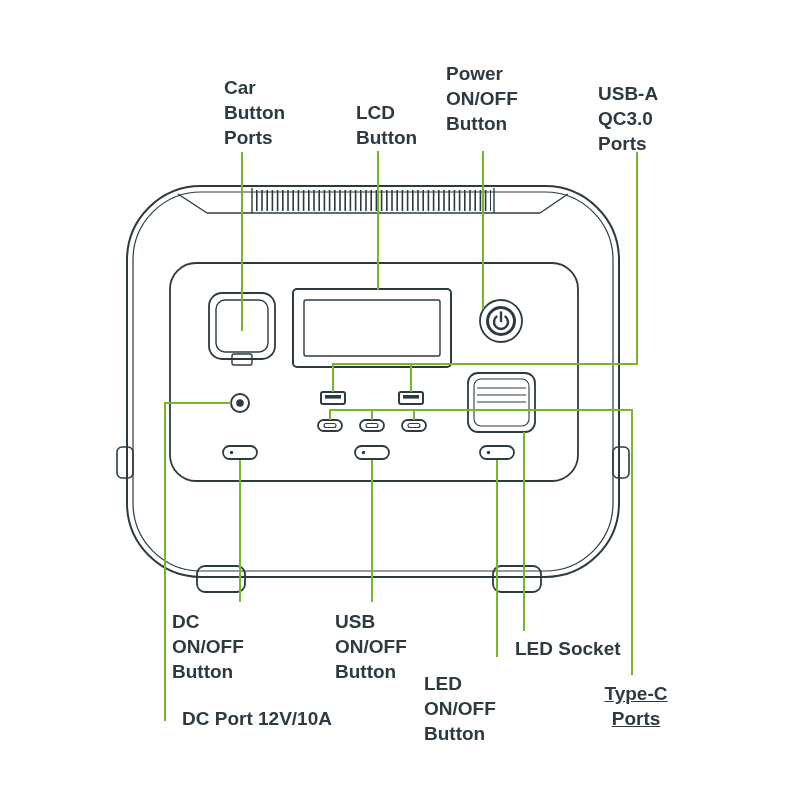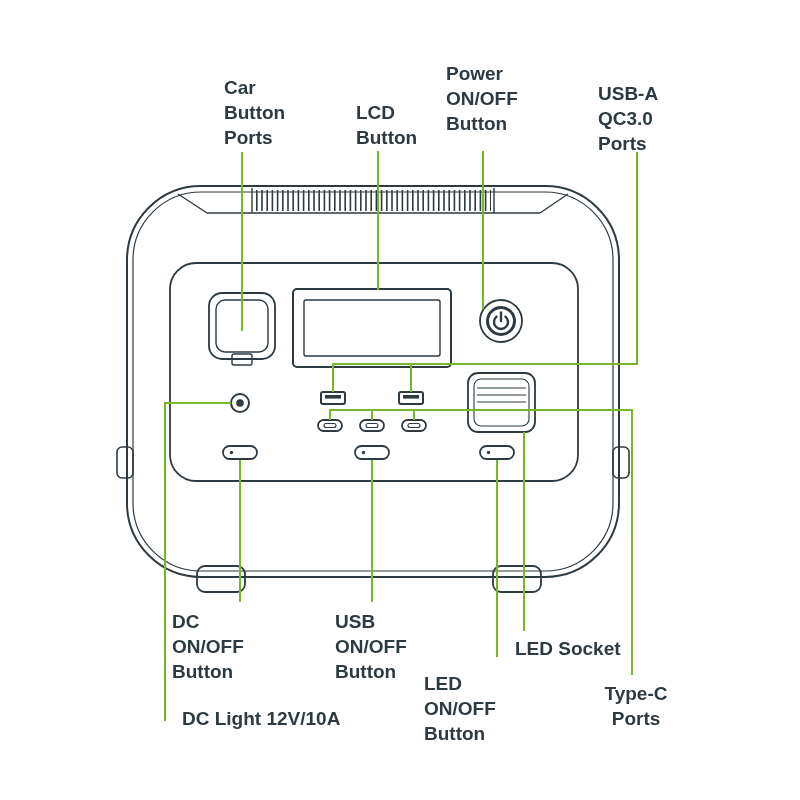--- a/index.html
+++ b/index.html
@@ -17,21 +17,21 @@
   
   .device *{stroke:var(--ink,#2d3a41);fill:none;}
   .device .fill{fill:var(--ink,#2d3a41);stroke:none;}
   
   .callouts path{stroke:var(--callout,#76b82a);fill:none;stroke-width:2;}
   
   .label{
     position:absolute;color:var(--ink,#2d3a41);
     font-size:19px;font-weight:600;line-height:25px;white-space:nowrap;
   }
-  .label.center{text-align:center;}
+  .label.center{text-align:center;text-decoration:underline;}
 </style>
 </head>
 <body>
 
 <div class="canvas">
 
   <svg width="800" height="800" viewBox="0 0 800 800">
 
     <g class="device">
 
@@ -164,21 +164,21 @@
     <div>LED</div>
     <div>ON/OFF</div>
     <div>Button</div>
   </div>
 
   <div class="label" style="left:515px;top:636px;">
     <div>LED Socket</div>
   </div>
 
   <div class="label" style="left:182px;top:706px;">
-    <div>DC Light 12V/10A</div>
+    <div>DC Port 12V/10A</div>
   </div>
 
   <div class="label center" style="left:601px;top:681px;width:70px;">
     <div>Type-C</div>
     <div>Ports</div>
   </div>
 
 </div>
 
 </body></html>

